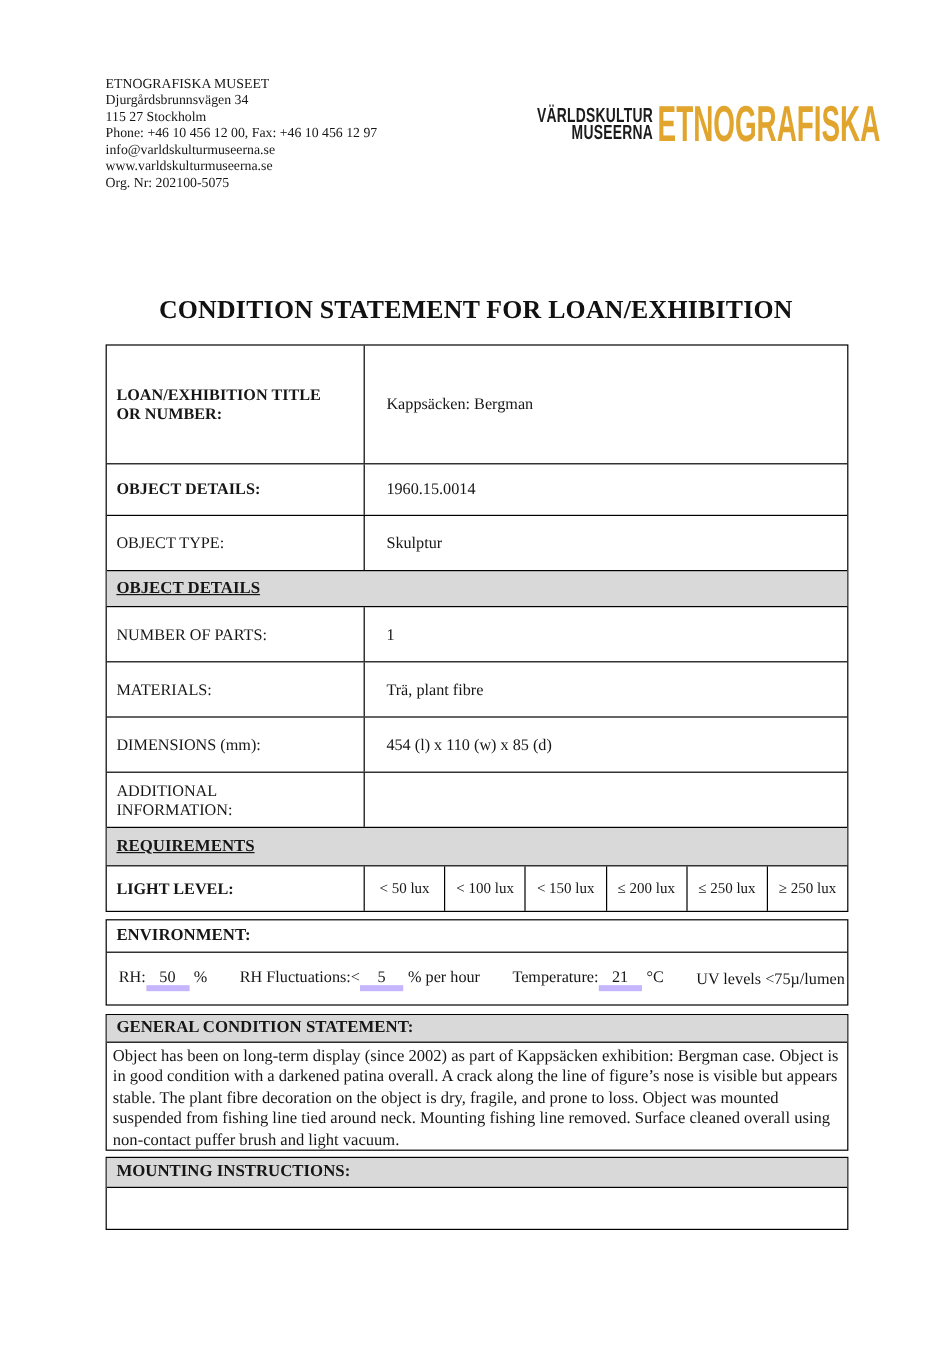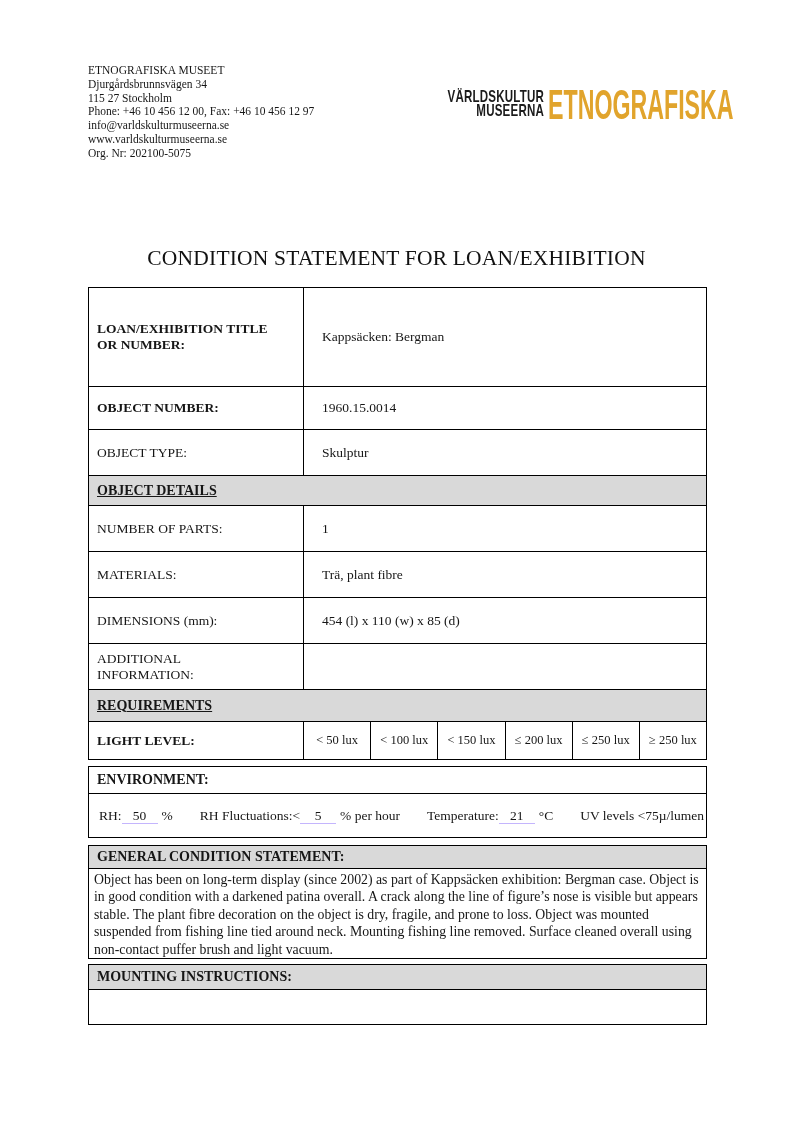--- a/index.html
+++ b/index.html
@@ -17,21 +17,21 @@
     transform:scale(0.68,1); transform-origin:100% 50%; white-space:nowrap;
   }
   .logo-word {
     font-family:"Liberation Sans", sans-serif; font-weight:700; color:#E1A42C;
     font-size:40px; line-height:40px; letter-spacing:0;
     transform:scale(0.58,1.05); transform-origin:0 50%; margin-left:4px; white-space:nowrap;
   }
   
   .title {
     position:absolute; top:246px; left:0; width:100%;
-    text-align:center; font-size:21.5px; font-weight:400; letter-spacing:.2px; color:#111;
+    text-align:center; font-size:21.5px; font-weight:700; letter-spacing:.2px; color:#111;
   }
   
   .tbl { position:absolute; left:88px; width:619px; border:1px solid #000; background:#fff; }
   .row { display:flex; }
   .row + .row { border-top:1px solid #000; }
   .lab { width:214px; padding:3px 30px 3px 8px; display:flex; align-items:center; font-size:13.5px; }
   .val { flex:1; border-left:1px solid #000; padding:3px 8px 3px 18px; display:flex; align-items:center; font-size:13.5px; }
   .bold { font-weight:700; }
   .sec { background:#d9d9d9; display:flex; align-items:center; padding-left:8px; }
   .sec .ul { font-weight:700; font-size:14px; text-decoration:underline; }
@@ -40,21 +40,21 @@
   .h23{height:23px} .h25{height:25px}
   .main { top:287px; }
   
   .opt { flex:1; border-left:1px solid #000; display:flex; align-items:center; justify-content:center; font-size:12.5px; white-space:nowrap; }
   
   .env { top:766px; }
   .envhead { align-items:center; padding-left:8px; }
   .envhead span { font-weight:700; font-size:14px; }
   .envvals { align-items:center; padding:0 10px; font-size:13.5px; column-gap:27px; white-space:nowrap; }
   .grp { display:inline-flex; align-items:baseline; }
-  .blank { display:inline-block; border-bottom:1px solid #c4b5fd; text-align:center; min-width:36px; padding:0 2px; line-height:14px; }
+  .blank { display:inline-block; border-bottom:5px solid #c4b5fd; text-align:center; min-width:36px; padding:0 2px; line-height:14px; }
   .unit { margin-left:4px; }
   
   .cond { top:845px; }
   .mount { top:964px; }
   .sechead { background:#d9d9d9; display:flex; align-items:center; padding:2px 0 2px 8px; border-bottom:1px solid #000; }
   .sechead span { font-weight:700; font-size:14px; }
   .cond .body { padding:2px 6px 0 5px; font-size:13.8px; line-height:17.4px; min-height:89px; }
   .mount .body { min-height:34px; }
 </style>
 </head>
@@ -83,21 +83,21 @@
   <h1 class="title">CONDITION STATEMENT FOR LOAN/EXHIBITION</h1>
 
   <div class="tbl main">
 
     <div class="row h98">
       <div class="lab bold">LOAN/EXHIBITION TITLE OR NUMBER:</div>
       <div class="val">Kappsäcken: Bergman</div>
     </div>
 
     <div class="row h43">
-      <div class="lab bold">OBJECT NUMBER:</div>
+      <div class="lab bold">OBJECT DETAILS:</div>
       <div class="val">1960.15.0014</div>
     </div>
 
     <div class="row h46">
       <div class="lab">OBJECT TYPE:</div>
       <div class="val">Skulptur</div>
     </div>
 
     <div class="row sec h30">
       <span class="ul">OBJECT DETAILS</span>

